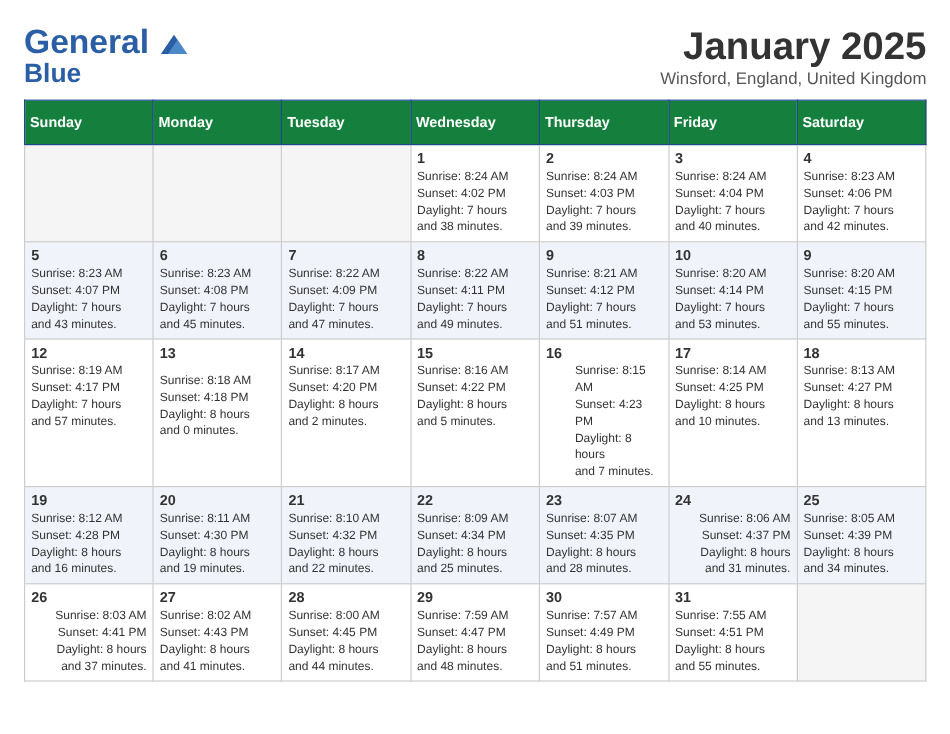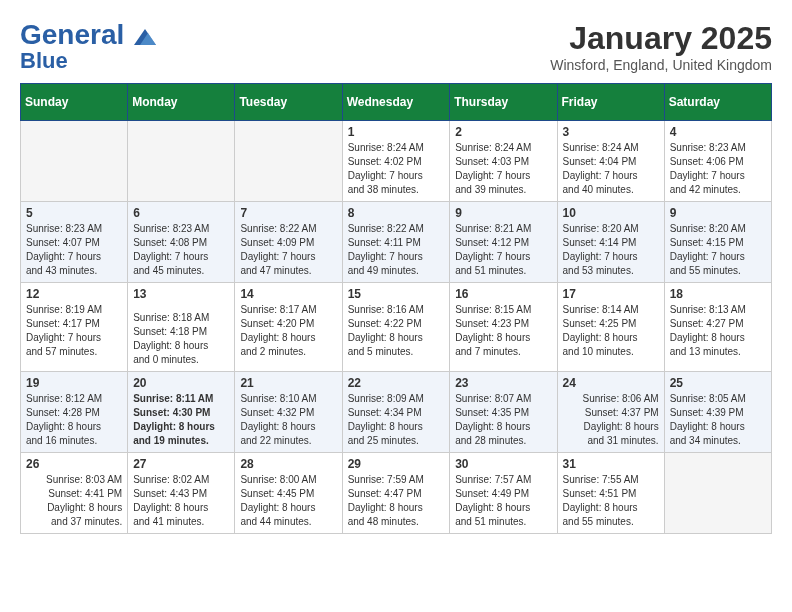--- a/index.html
+++ b/index.html
@@ -218,21 +218,21 @@
         </td>
         <td>
           <div class="day-number">15</div>
           <div class="day-info" style="white-space: pre-line;">Sunrise: 8:16 AM
 Sunset: 4:22 PM
 Daylight: 8 hours
 and 5 minutes.</div>
         </td>
         <td>
           <div class="day-number">16</div>
-          <div class="day-info" style="white-space: pre-line;">Sunrise: 8:15 AM
+          <div class="day-info" style="white-space: pre-line; margin-left: 24px;">Sunrise: 8:15 AM
 Sunset: 4:23 PM
 Daylight: 8 hours
 and 7 minutes.</div>
         </td>
         <td>
           <div class="day-number">17</div>
           <div class="day-info" style="white-space: pre-line;">Sunrise: 8:14 AM
 Sunset: 4:25 PM
 Daylight: 8 hours
 and 10 minutes.</div>
@@ -248,21 +248,21 @@
       <tr class="row-shaded">
         <td>
           <div class="day-number">19</div>
           <div class="day-info" style="white-space: pre-line;">Sunrise: 8:12 AM
 Sunset: 4:28 PM
 Daylight: 8 hours
 and 16 minutes.</div>
         </td>
         <td>
           <div class="day-number">20</div>
-          <div class="day-info" style="white-space: pre-line; font-weight: bold;">Sunrise: 8:11 AM
+          <div class="day-info" style="white-space: pre-line;">Sunrise: 8:11 AM
 Sunset: 4:30 PM
 Daylight: 8 hours
 and 19 minutes.</div>
         </td>
         <td>
           <div class="day-number">21</div>
           <div class="day-info" style="white-space: pre-line;">Sunrise: 8:10 AM
 Sunset: 4:32 PM
 Daylight: 8 hours
 and 22 minutes.</div>

